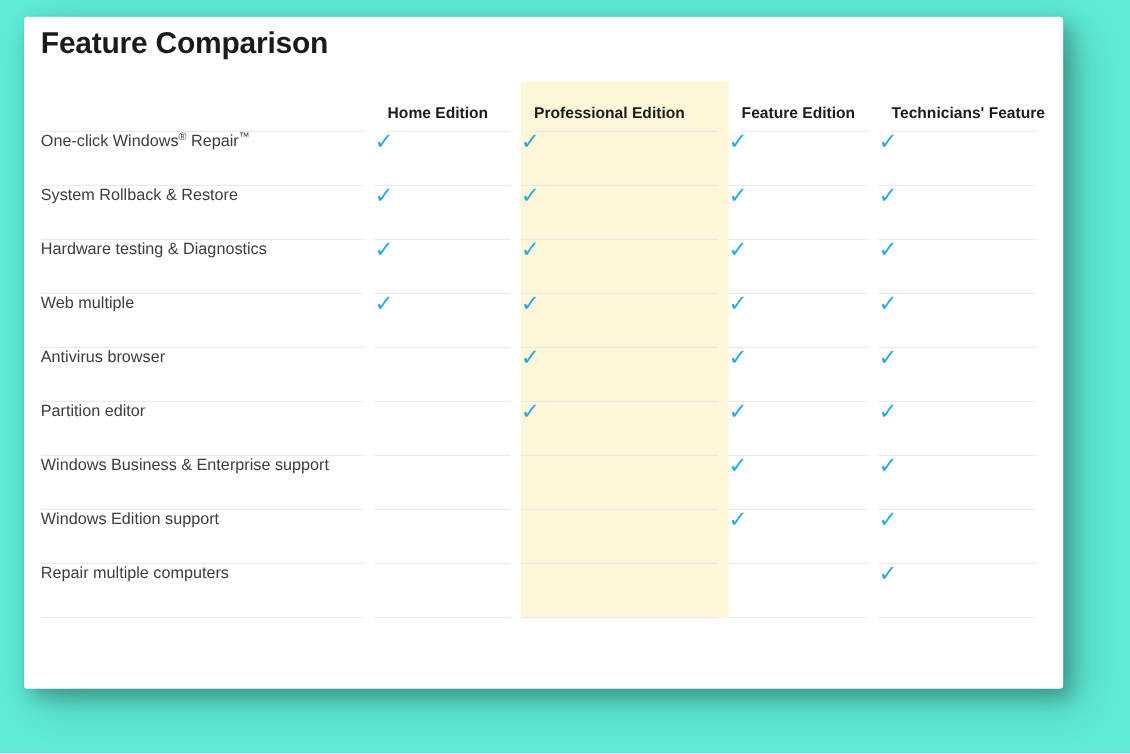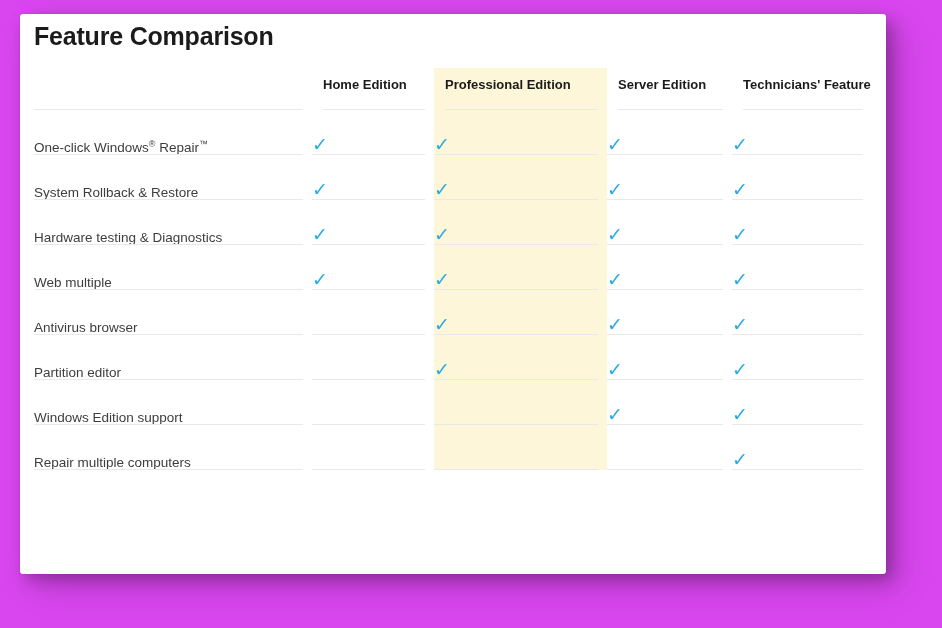--- a/index.html
+++ b/index.html
@@ -12,21 +12,21 @@
     height: 628px;
     background: #ffffff;
     font-family: "Liberation Sans", sans-serif;
     overflow: hidden;
   }
 
   #stage {
     position: relative;
     width: 942px;
     height: 628px;
-    background: #d946ef;
+    background: #5eead4;
   }
 
   
   .card {
     position: absolute;
     left: 20px;
     top: 14px;
     width: 866px;
     height: 560px;
     background: #ffffff;
@@ -112,35 +112,35 @@
     text-align: left;
     padding-left: 11px;
   }
 
   
   .cell-inner {
     position: relative;
     height: 45px;
     box-sizing: border-box;
     display: flex;
-    align-items: flex-end;
+    align-items: flex-start;
   }
   .cell-inner::after {
     content: "";
     position: absolute;
     left: 0;
     right: 9px;
     bottom: 0;
     height: 1px;
     background: #e9e9e9;
   }
 
   thead .cell-inner {
     height: 42px;
-    align-items: center;
+    align-items: flex-end;
     padding-bottom: 9px;
   }
   thead .cell-inner::after {
     bottom: 0;
   }
 
   
   .pro-col {
     background: #fdf6d8;
   }
@@ -196,21 +196,21 @@
                   <span>Home Edition</span>
                 </div>
               </th>
               <th class="col-mark pro-col">
                 <div class="cell-inner">
                   <span>Professional Edition</span>
                 </div>
               </th>
               <th class="col-mark">
                 <div class="cell-inner">
-                  <span>Server Edition</span>
+                  <span>Feature Edition</span>
                 </div>
               </th>
               <th class="col-mark">
                 <div class="cell-inner">
                   <span>Technicians' Feature</span>
                 </div>
               </th>
             </tr>
         </thead>
         <tbody>
@@ -356,20 +356,47 @@
                 </div>
               </td>
               <td class="mark-cell">
                 <div class="cell-inner">
                   <span class="blank"></span>
                 </div>
               </td>
               <td class="mark-cell pro-col">
                 <div class="cell-inner">
                   <span class="check">✓</span>
+                </div>
+              </td>
+              <td class="mark-cell">
+                <div class="cell-inner">
+                  <span class="check">✓</span>
+                </div>
+              </td>
+              <td class="mark-cell">
+                <div class="cell-inner">
+                  <span class="check">✓</span>
+                </div>
+              </td>
+            </tr>
+            <tr>
+              <td class="feature-cell">
+                <div class="cell-inner">
+                  <span>Windows Business &amp; Enterprise support</span>
+                </div>
+              </td>
+              <td class="mark-cell">
+                <div class="cell-inner">
+                  <span class="blank"></span>
+                </div>
+              </td>
+              <td class="mark-cell pro-col">
+                <div class="cell-inner">
+                  <span class="blank"></span>
                 </div>
               </td>
               <td class="mark-cell">
                 <div class="cell-inner">
                   <span class="check">✓</span>
                 </div>
               </td>
               <td class="mark-cell">
                 <div class="cell-inner">
                   <span class="check">✓</span>

